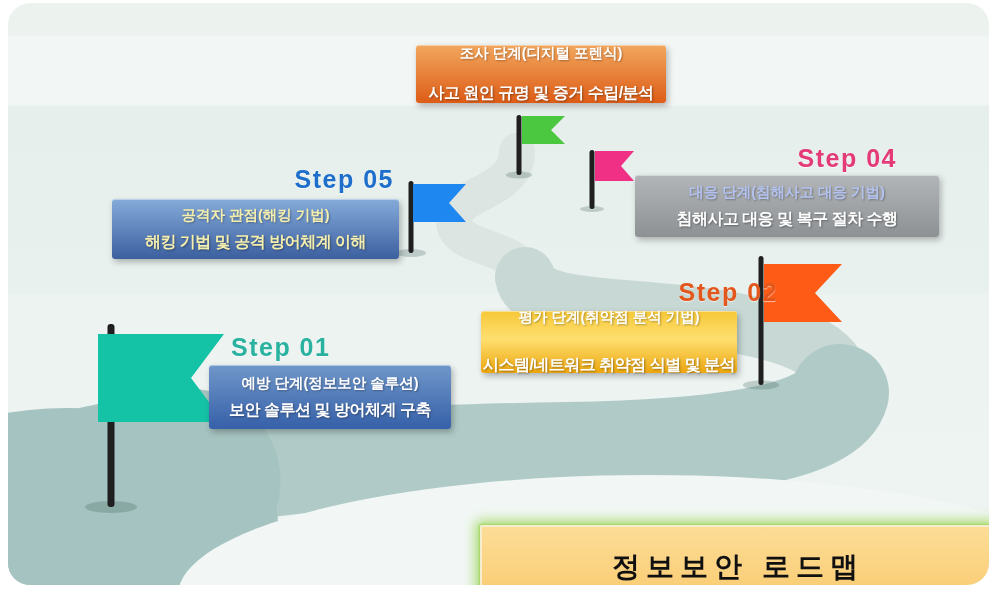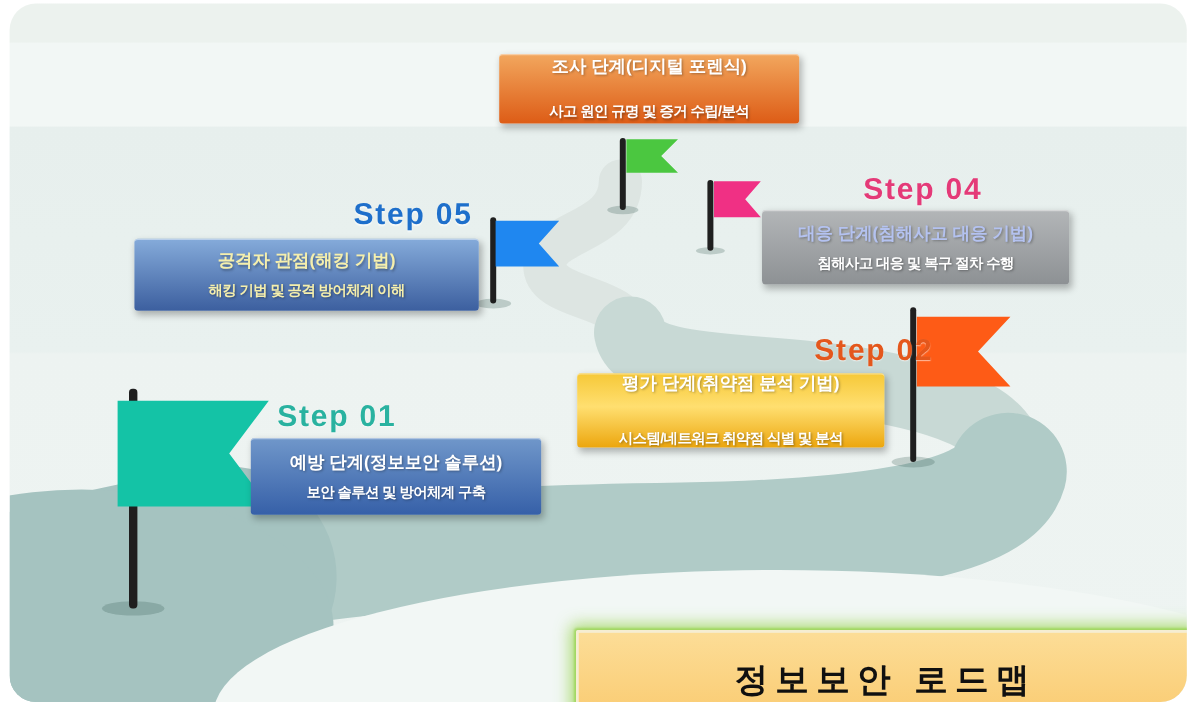--- a/index.html
+++ b/index.html
@@ -14,33 +14,33 @@
       #edf3f1 292px,#eef4f2 100%);
   }
   #road-svg{position:absolute;left:0;top:0;z-index:1;}
   .step-label{
     position:absolute;z-index:3;font-weight:bold;font-size:25px;line-height:30px;
     letter-spacing:1.5px;text-shadow:0 1px 1px rgba(255,255,255,0.6);
   }
   #label-step-01{left:201px;top:329px;width:242px;text-align:left;padding-left:22px;color:#29b2a0;}
   #label-step-02{left:520px;top:274px;width:250px;text-align:right;color:#e4571c;}
   #label-step-03{left:104px;top:161px;width:282px;text-align:right;color:#1e6fcb;}
-  #label-step-04{left:633px;top:140px;width:256px;text-align:center;color:#e43a78;}
+  #label-step-04{left:633px;top:140px;width:256px;text-align:right;color:#e43a78;}
   #label-step-05{left:408px;top:5px;width:250px;text-align:center;color:#3db54a;}
   .info-box{
     position:absolute;z-index:3;border-radius:3px;
     display:flex;flex-direction:column;align-items:center;justify-content:center;
     gap:7px;box-shadow:2px 3px 6px rgba(0,0,0,0.28), inset 0 1px 0 rgba(255,255,255,0.45);
   }
   .info-box .l1{font-size:14.5px;font-weight:bold;white-space:nowrap;text-shadow:1px 1px 2px rgba(0,0,0,0.30);}
-  .info-box .l2{font-size:12px;font-weight:bold;white-space:nowrap;letter-spacing:-0.5px;text-shadow:1px 1px 2px rgba(0,0,0,0.35);}
+  .info-box .l2{font-size:16px;font-weight:bold;white-space:nowrap;letter-spacing:-0.5px;text-shadow:1px 1px 2px rgba(0,0,0,0.35);}
   #box-step-01{left:201px;top:362px;width:242px;height:64px;background:linear-gradient(180deg,#7097ca,#3660a8);color:#ffffff;}
   #box-step-02{left:473px;top:308px;width:256px;height:62px;background:linear-gradient(180deg,#f6c837 0%,#ffdf70 45%,#eca60e 100%);color:#ffffff;gap:28px;}
   #box-step-03{left:104px;top:196px;width:287px;height:60px;background:linear-gradient(180deg,#85abda,#3c5f9f);color:#f5efad;}
-  #box-step-04{left:627px;top:172px;width:256px;height:62px;background:linear-gradient(180deg,#b3b6b8,#8d9194);}
+  #box-step-04{left:627px;top:172px;width:304px;height:62px;background:linear-gradient(180deg,#b3b6b8,#8d9194);}
   #box-step-04 .l1{color:#b4c2f0;}
   #box-step-04 .l2{color:#ffffff;}
   #box-step-05{left:408px;top:42px;width:250px;height:58px;background:linear-gradient(180deg,#f2a75e,#dd5c16);color:#ffffff;gap:20px;}
   #title-box{
     position:absolute;z-index:4;left:472px;top:486px;width:512px;height:80px;
     background:linear-gradient(180deg,#fcdd97,#fac96d);
     border:2px solid #f5edd2;border-radius:2px;
     box-shadow:0 0 12px 5px rgba(158,214,90,0.8), 0 0 2px 1px rgba(158,214,90,0.9);
     display:flex;align-items:center;justify-content:center;margin-top:36px;
   }

